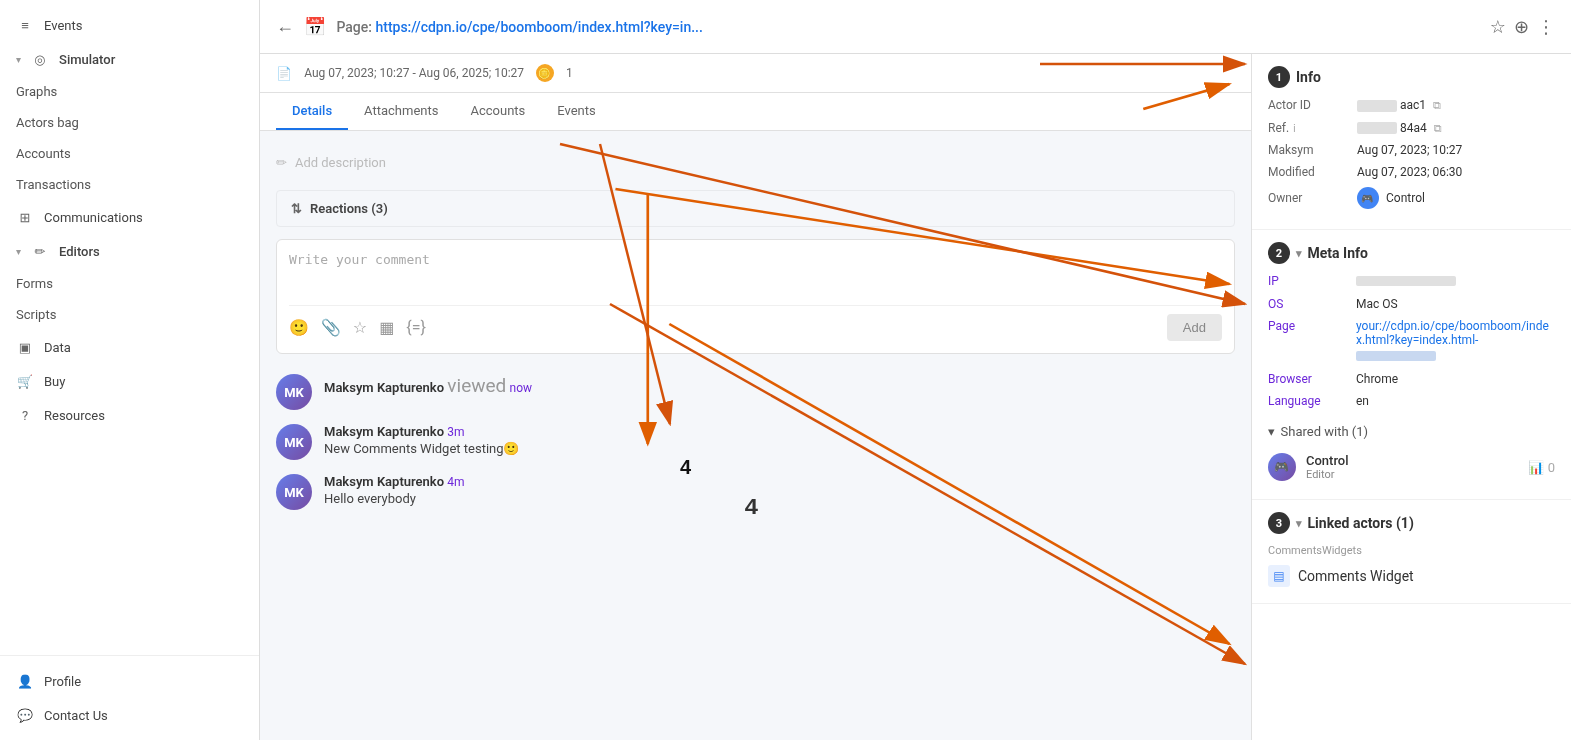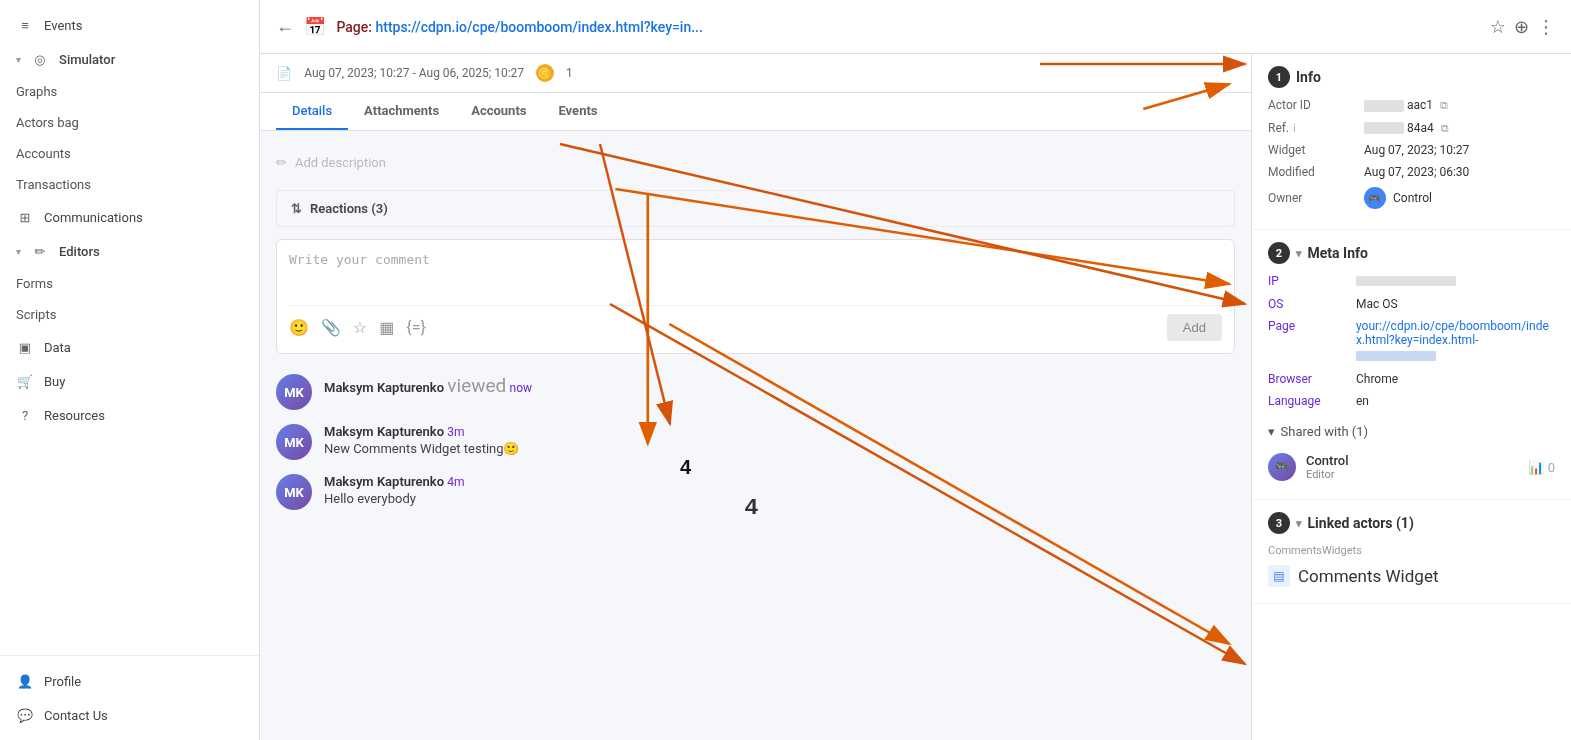--- a/index.html
+++ b/index.html
@@ -19,36 +19,36 @@
     .nav-item.sub-item { color: #555; font-weight: 400; }
     .nav-item .chevron { font-size: 10px; color: #999; }
 
     .sidebar-footer { border-top: 1px solid #eee; padding: 8px 0; }
 
     
     .topbar { background: #fff; border-bottom: 1px solid #ddd; padding: 8px 16px; display: flex; align-items: center; gap: 10px; height: 54px; flex-shrink: 0; }
     .topbar-back { cursor: pointer; color: #666; font-size: 18px; background: none; border: none; }
     .topbar-icon { color: #1a73e8; font-size: 18px; }
     .topbar-url { color: #1a73e8; font-size: 14px; font-weight: 500; flex: 1; }
-    .topbar-url span { color: #7f1d1d; font-weight: 500; }
+    .topbar-url span { color: #737373; font-weight: 500; }
     .topbar-actions { display: flex; gap: 8px; color: #666; }
     .topbar-actions span { cursor: pointer; font-size: 18px; }
 
     
     .content-area { flex: 1; display: flex; overflow: hidden; }
 
     .page-content { flex: 1; overflow-y: auto; padding: 0; background: #f5f7fa; }
 
     .page-header { background: #fff; border-bottom: 1px solid #e0e0e0; padding: 10px 16px; display: flex; align-items: center; gap: 12px; }
     .page-header-date { font-size: 12px; color: #666; }
     .coin-badge { background: #f5a623; color: #fff; border-radius: 50%; width: 18px; height: 18px; display: flex; align-items: center; justify-content: center; font-size: 10px; font-weight: bold; }
     .coin-count { font-size: 12px; color: #666; }
 
     .tabs { background: #fff; border-bottom: 1px solid #e0e0e0; display: flex; padding: 0 16px; }
-    .tab { padding: 10px 16px; cursor: pointer; color: #666; font-size: 13px; border-bottom: 2px solid transparent; font-weight: bold; }
+    .tab { padding: 10px 16px; cursor: pointer; color: #666; font-size: 13px; border-bottom: 2px solid transparent; }
     .tab.active { color: #1a73e8; border-bottom-color: #1a73e8; font-weight: 500; }
 
     .tab-content { padding: 16px; }
 
     .description-area { display: flex; align-items: center; gap: 8px; color: #aaa; padding: 8px 0; font-size: 13px; cursor: pointer; }
     .description-area .edit-icon { color: #bbb; }
 
     .reactions-bar { background: #f5f7fa; border: 1px solid #e8eaed; border-radius: 4px; padding: 10px 14px; margin: 12px 0; display: flex; align-items: center; gap: 8px; font-size: 13px; color: #444; font-weight: 600; }
     .sort-icon { color: #666; }
 
@@ -69,21 +69,21 @@
     .reaction-text { font-size: 13px; color: #444; margin-top: 2px; }
 
     
     .right-panel { width: 320px; background: #fff; border-left: 1px solid #e0e0e0; overflow-y: auto; flex-shrink: 0; }
 
     .panel-section { padding: 12px 16px; border-bottom: 1px solid #f0f0f0; }
     .panel-section-header { display: flex; align-items: center; gap: 6px; font-weight: 700; font-size: 14px; color: #333; margin-bottom: 10px; }
     .section-number { width: 22px; height: 22px; background: #333; color: #fff; border-radius: 50%; display: flex; align-items: center; justify-content: center; font-size: 11px; font-weight: bold; flex-shrink: 0; }
     .section-chevron { color: #888; font-size: 11px; }
 
-    .info-row { display: flex; align-items: center; margin-bottom: 8px; gap: 16px; justify-content: center; }
+    .info-row { display: flex; align-items: center; margin-bottom: 8px; gap: 9px; justify-content: center; }
     .info-label { color: #666; font-size: 12px; width: 80px; flex-shrink: 0; display: flex; align-items: center; gap: 4px; }
     .info-value { color: #333; font-size: 12px; flex: 1; }
     .info-value .copy-icon { color: #aaa; cursor: pointer; font-size: 11px; margin-left: 4px; }
     .info-blurred { background: #e0e0e0; border-radius: 2px; display: inline-block; width: 40px; height: 12px; vertical-align: middle; }
     .owner-avatar { width: 22px; height: 22px; border-radius: 50%; background: #4285f4; display: inline-flex; align-items: center; justify-content: center; color: #fff; font-size: 10px; margin-right: 4px; }
 
     .meta-row { display: flex; margin-bottom: 8px; gap: 8px; }
     .meta-label { color: #6d28d9; font-size: 12px; width: 80px; flex-shrink: 0; }
     .meta-value { color: #333; font-size: 12px; flex: 1; }
     .meta-value.link { color: #1a73e8; cursor: pointer; word-break: break-all; }
@@ -91,21 +91,21 @@
     .page-blur { background: #c8d8f0; border-radius: 2px; display: inline-block; width: 80px; height: 10px; margin-top: 4px; }
 
     .shared-header { display: flex; align-items: center; gap: 6px; font-size: 13px; color: #555; padding: 8px 0; cursor: pointer; }
     .shared-item { display: flex; align-items: center; gap: 10px; padding: 6px 0; }
     .shared-name { font-size: 13px; color: #333; font-weight: 500; }
     .shared-role { font-size: 11px; color: #888; }
     .chart-icon { margin-left: auto; color: #aaa; }
     .linked-group-name { font-size: 11px; color: #999; margin-bottom: 4px; }
     .linked-actor { display: flex; align-items: center; gap: 8px; padding: 4px 0; }
     .linked-actor-icon { width: 22px; height: 22px; background: #e8f0fe; border-radius: 3px; display: flex; align-items: center; justify-content: center; color: #4285f4; font-size: 12px; }
-    .linked-actor-name { font-size: 17px; color: #333; }
+    .linked-actor-name { font-size: 14px; color: #333; }
 
     .content-wrapper { position: relative; flex: 1; display: flex; flex-direction: column; overflow: hidden; }
 
     
     .arrows-svg { position: absolute; top: 0; left: 0; width: 100%; height: 100%; pointer-events: none; z-index: 10; }
   </style>
 </head>
 <body>
 
 <div class="sidebar">
@@ -299,21 +299,21 @@
             <span>Ref.</span>
             <span style="color:#aaa;font-size:11px;">ℹ</span>
           </span>
           <span class="info-value">
             <span class="info-blurred"></span>
             <span>84a4</span>
             <span class="copy-icon">⧉</span>
           </span>
         </div>
         <div class="info-row">
-          <span class="info-label">Widget</span>
+          <span class="info-label">Maksym</span>
           <span class="info-value">Aug 07, 2023; 10:27</span>
         </div>
         <div class="info-row">
           <span class="info-label">Modified</span>
           <span class="info-value">Aug 07, 2023; 06:30</span>
         </div>
         <div class="info-row">
           <span class="info-label">Owner</span>
           <span class="info-value">
             <span class="owner-avatar">🎮</span>

